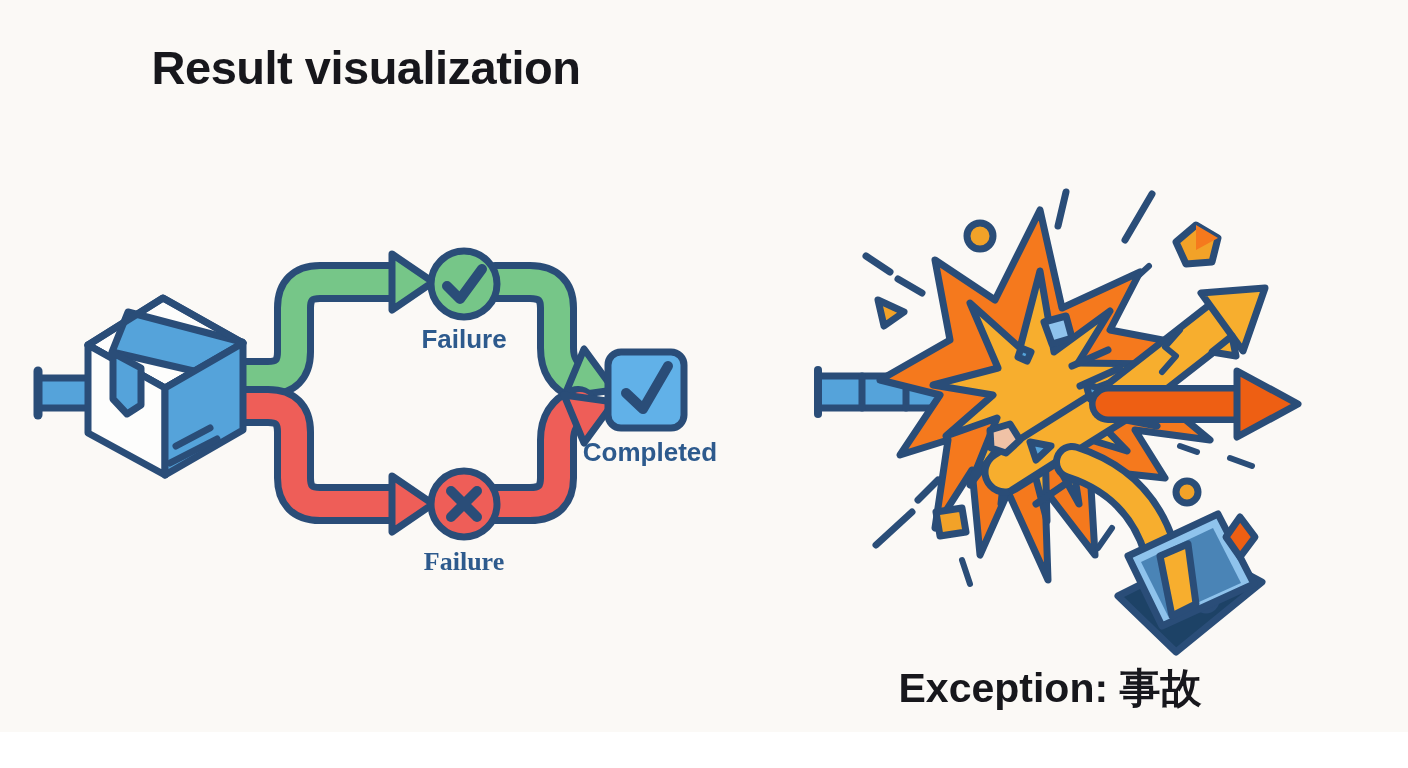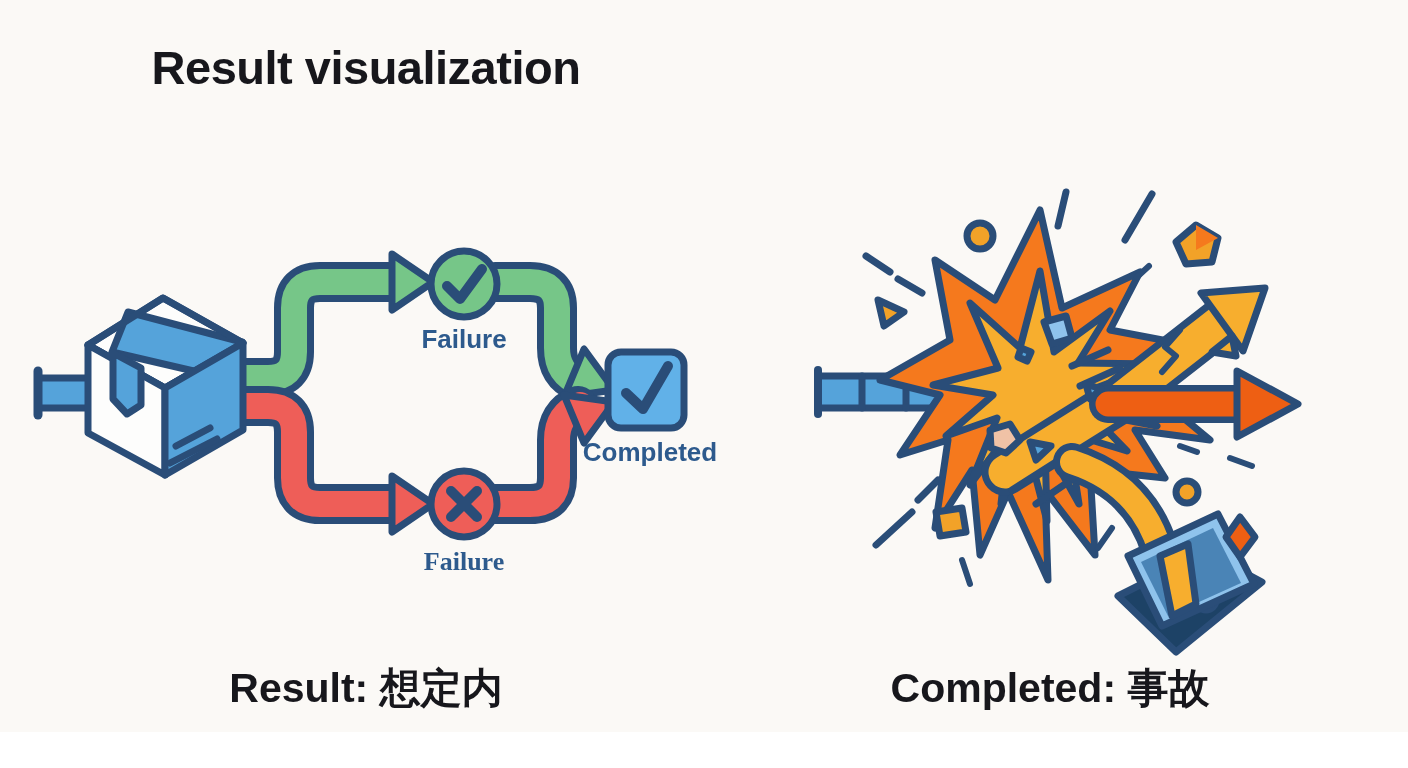--- a/index.html
+++ b/index.html
@@ -184,15 +184,14 @@
       </g>
     </g>
   </svg>
 
   <div class="txt title title-left">Result visualization</div>
 
   <div class="txt flow-label lbl-success">Failure</div>
   <div class="txt flow-label lbl-failure">Failure</div>
   <div class="txt flow-label lbl-completed">Completed</div>
 
-  <div class="txt caption cap-left">Result: 想定内</div>
-  <div class="txt caption cap-right">Completed: 事故</div>
+  <div class="txt caption cap-right">Exception: 事故</div>
 </div>
 
 </body></html>

